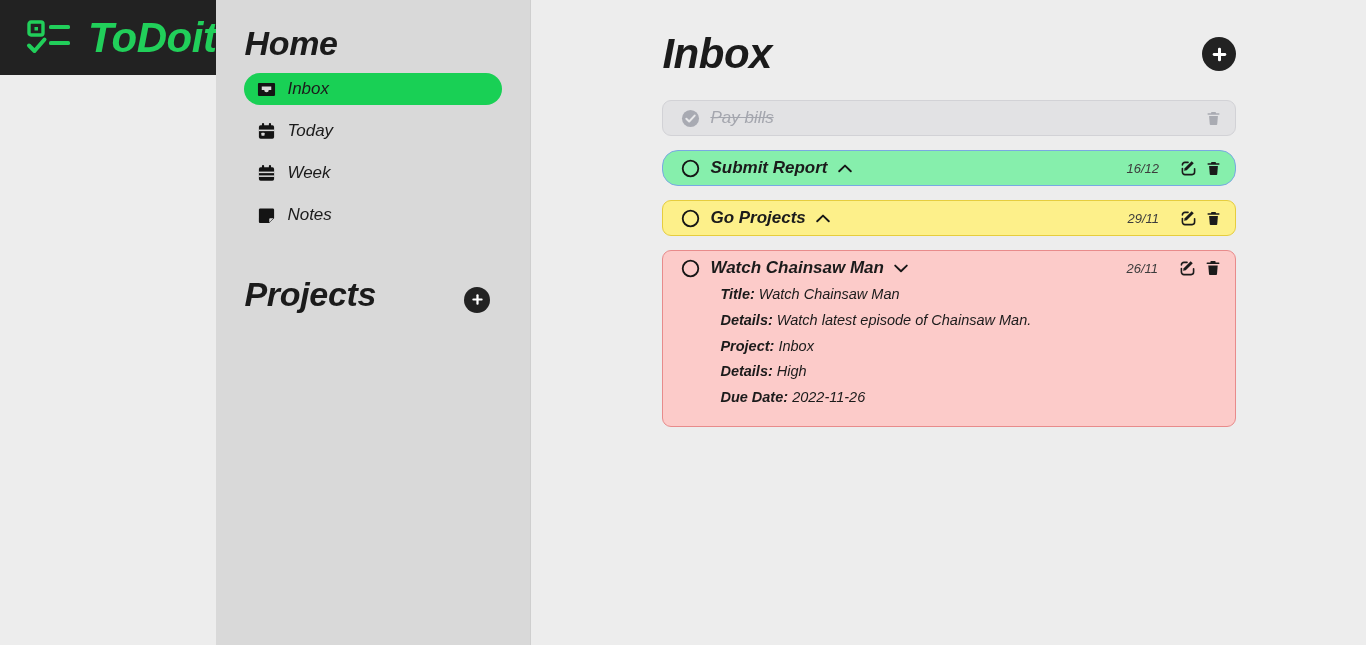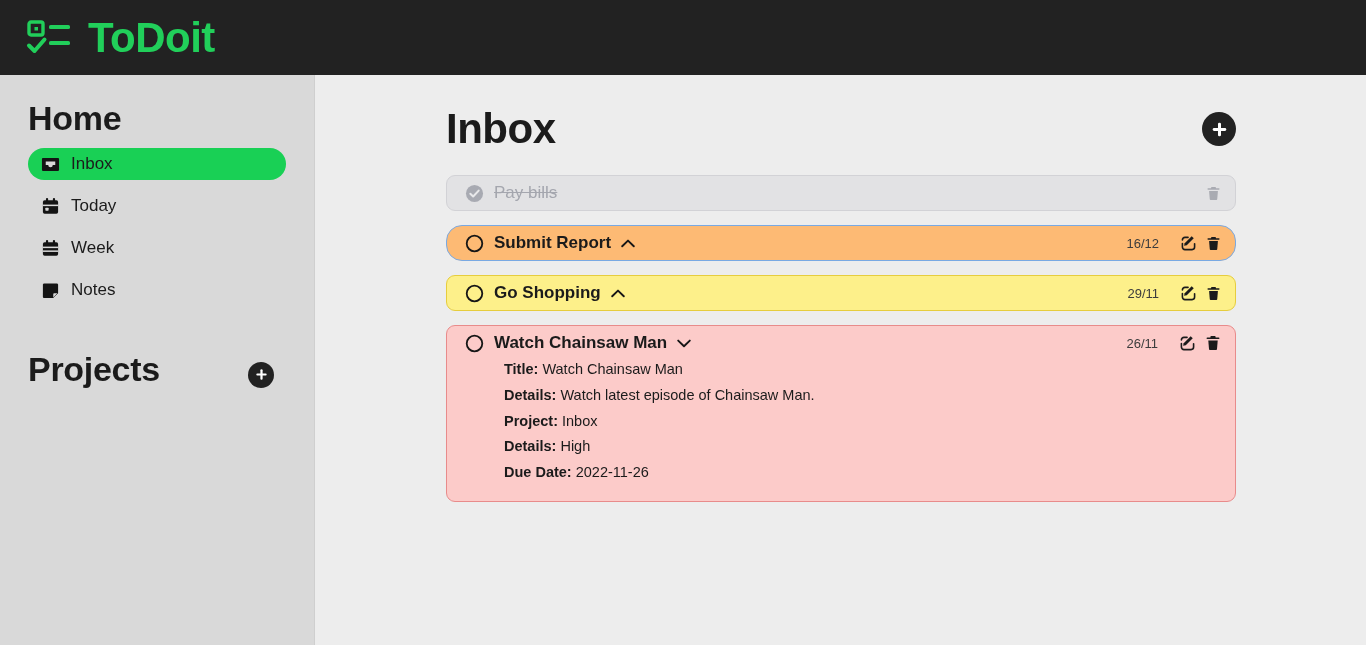--- a/index.html
+++ b/index.html
@@ -2,21 +2,21 @@
 <html><head>
 <meta charset="utf-8">
 <style>
   * { box-sizing: border-box; margin: 0; padding: 0; }
   html, body {
     width: 1366px; height: 645px;
     font-family: "Liberation Sans", sans-serif;
     background: #ededed;
     overflow: hidden;
   }
-  .app { width: 1366px; height: 645px; display: flex; flex-direction: column; }
+  .app { width: 1366px; height: 645px; display: flex; flex-direction: row; font-style: italic; }
 
   
   .topbar {
     height: 75px; min-height: 75px;
     background: #222222;
     display: flex; align-items: center;
     padding-left: 26px;
   }
   .brand { display: flex; align-items: center; gap: 14px; cursor: pointer; }
   .brand-icon { width: 48px; height: 40px; display: block; }
@@ -122,21 +122,21 @@
   .task.done {
     background: #e2e2e4;
     border-color: #d2d2d6;
   }
   .task.done .task-title {
     color: #a4a6ae; font-weight: normal;
     text-decoration: line-through;
   }
 
   
-  .task.blue   { background: #fdba74; border-color: #79a9e3; border-radius: 16px; }
+  .task.blue   { background: #86efac; border-color: #79a9e3; border-radius: 16px; }
   .task.yellow { background: #fdf08a; border-color: #e6cd3e; }
   .task.pink   { background: #fccbc9; border-color: #e88b8b; }
 
   
   .task-details {
     padding: 6px 0 10px 39px;
     display: flex; flex-direction: column; gap: 4px;
   }
   .detail-line { font-size: 14.5px; color: #1b1b1b; line-height: 1.5; }
   .detail-key { font-weight: bold; }
@@ -294,21 +294,21 @@
           </div>
         </div>
 
         <div class="task yellow">
           <div class="task-top">
             <span class="circle-box">
               <svg width="19" height="19" viewBox="0 0 20 20">
                 <circle cx="10" cy="10" r="8.2" fill="none" stroke="#161616" stroke-width="1.9"></circle>
               </svg>
             </span>
-            <span class="task-title">Go Shopping</span>
+            <span class="task-title">Go Projects</span>
             <span class="chev">
               <svg width="14" height="9" viewBox="0 0 14 9">
                 <path d="M1.2 7.3 L7 1.6 L12.8 7.3" stroke="#161616" stroke-width="1.9" fill="none" stroke-linecap="round" stroke-linejoin="round"></path>
               </svg>
             </span>
             <span class="spacer"></span>
             <span class="task-date">29/11</span>
             <div class="task-actions">
               <button class="icon-btn">
                 <svg width="15" height="15" viewBox="0 0 16 16" fill="none">

